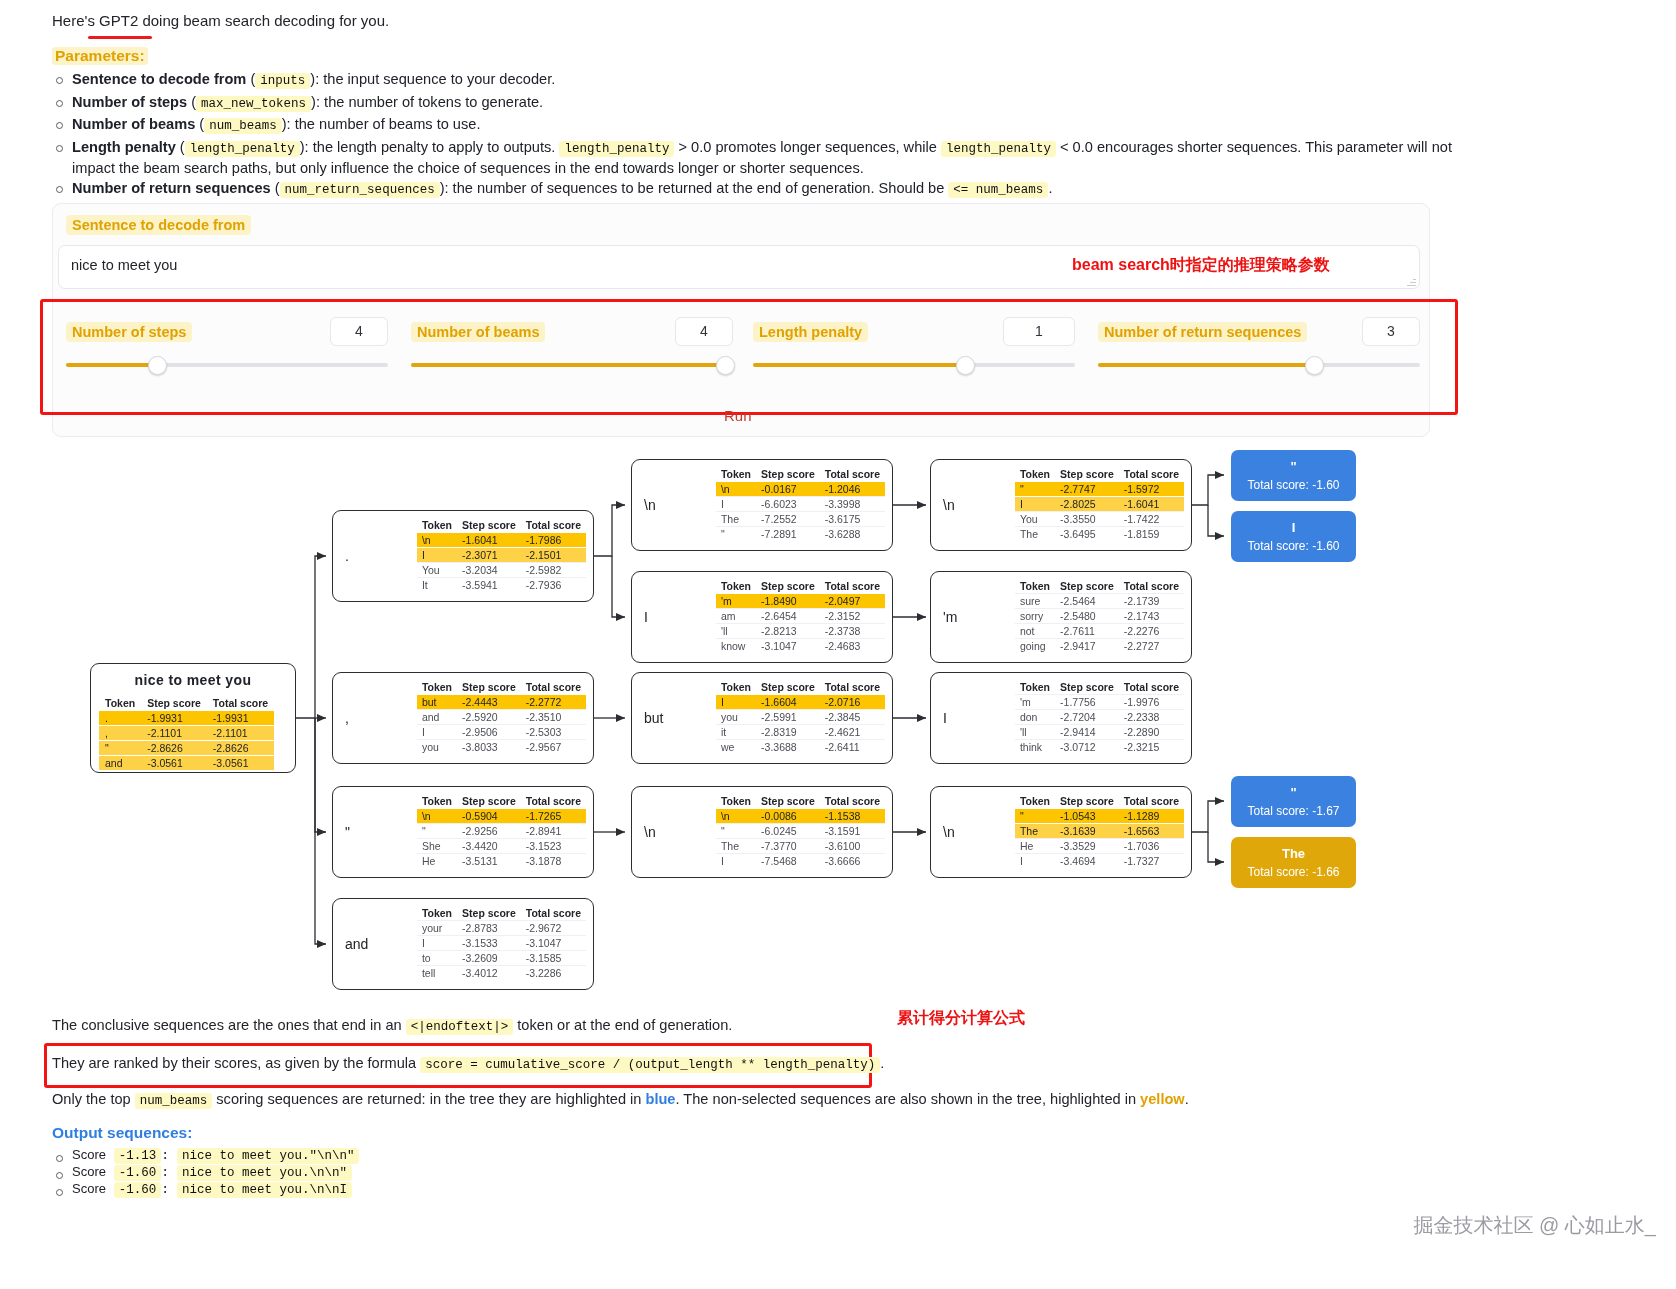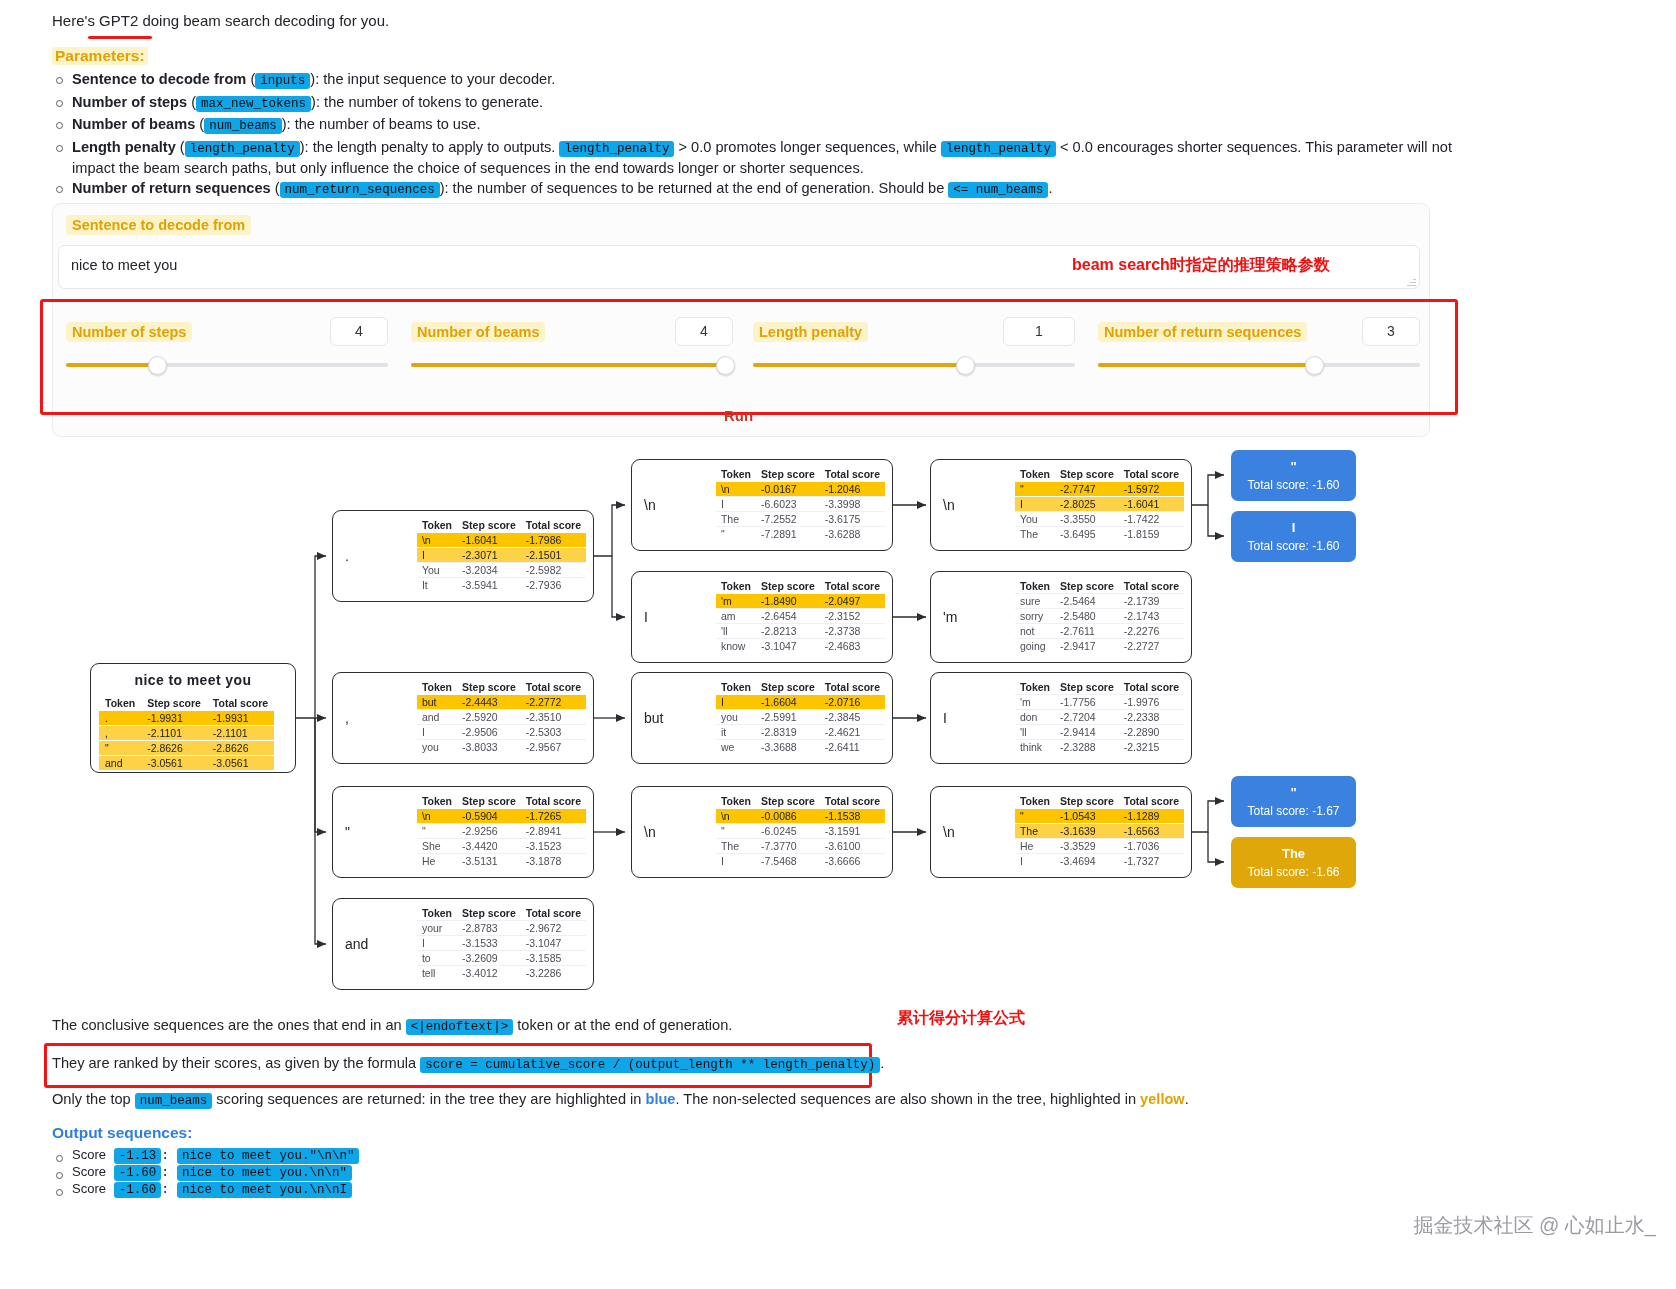--- a/index.html
+++ b/index.html
@@ -3,21 +3,21 @@
 <meta charset="utf-8">
 <style>
   html,body{margin:0;padding:0;}
   body{
     width:1676px;height:1289px;background:#ffffff;
     font-family:"Liberation Sans", sans-serif;
     color:#20222b;font-size:14.5px;position:relative;overflow:hidden;
   }
   .code{
     font-family:"Liberation Mono", monospace;font-size:12.5px;
-    background:#0ea5e9;border-radius:3px;padding:1px 5px;color:#111;
+    background:#fef9c3;border-radius:3px;padding:1px 5px;color:#111;
     white-space:pre;
   }
   .intro{position:absolute;left:52px;top:12px;font-size:15px;color:#23242a;}
   .redline{position:absolute;left:88px;top:36px;width:64px;height:3px;background:#ee1b1b;border-radius:2px;}
   .params-h{position:absolute;left:52px;top:47px;font-size:15.5px;font-weight:700;color:#e0a200;
     background:#fdf3c9;padding:0 3px;border-radius:3px;}
   ul.plist{position:absolute;left:52px;top:70px;margin:0;padding:0;list-style:none;width:1400px;}
   ul.plist li{position:relative;padding-left:20px;margin-bottom:1.5px;line-height:19px;font-size:14.6px;}
   ul.plist li:before{content:"";position:absolute;left:4px;top:7px;width:5px;height:5px;
     border:1.3px solid #5a5d66;border-radius:50%;}
@@ -40,21 +40,21 @@
   .redbox2{position:absolute;left:44px;top:1043px;width:822px;height:39px;border:3px solid #f51414;border-radius:3px;}
 
   .slider-group{position:absolute;top:320px;}
   .slider-group .name{position:absolute;top:2px;left:0;}
   .slider-group .numbox{position:absolute;top:-3px;height:27px;background:#fff;border:1px solid #e7e7ec;
     border-radius:6px;text-align:center;line-height:27px;font-size:14px;color:#31333c;}
   .track{position:absolute;top:43px;height:4px;border-radius:3px;background:#e2e2e6;}
   .track .fill{position:absolute;left:0;top:0;height:4px;border-radius:3px;background:#e3a50b;}
   .track .knob{position:absolute;top:-7px;width:17px;height:17px;border-radius:50%;background:#fff;
     border:1px solid #d8d8de;box-shadow:0 1px 2px rgba(0,0,0,.18);}
-  .runlbl{position:absolute;left:724px;top:407px;color:#c03a2b;font-weight:700;font-size:15px;}
+  .runlbl{position:absolute;left:724px;top:407px;color:#c03a2b;font-weight:400;font-size:15px;}
 
   
   .node{position:absolute;background:#fff;border:1px solid #2b2d33;border-radius:9px;box-sizing:border-box;}
   .node .tok{position:absolute;left:12px;top:50%;transform:translateY(-50%);font-size:14px;color:#23242a;}
   .node table{position:absolute;right:7px;top:7px;border-collapse:collapse;font-size:10.5px;}
   .node th{font-weight:700;color:#23242a;padding:1px 5px;text-align:left;font-size:10.5px;white-space:nowrap;}
   .node td{padding:1px 5px;color:#4c4e57;border-top:1px solid #f0f0f3;white-space:nowrap;font-size:10.5px;}
   .node tr.hl1 td{background:#fdc500;color:#1d1f25;border-top:1px solid #fff;}
   .node tr.hl2 td{background:#fdd247;color:#1d1f25;border-top:1px solid #fff;}
   .node .title{position:absolute;left:0;right:0;top:8px;text-align:center;font-weight:700;font-size:14px;letter-spacing:.4px;}
@@ -558,21 +558,21 @@
           <td>-2.7204</td>
           <td>-2.2338</td>
         </tr>
     <tr>
           <td>'ll</td>
           <td>-2.9414</td>
           <td>-2.2890</td>
         </tr>
     <tr>
           <td>think</td>
-          <td>-2.3288</td>
+          <td>-3.0712</td>
           <td>-2.3215</td>
         </tr>
   </tbody>
     </table>
 </div>
 <div class="node" style="left:930px;top:786px;width:262px;height:92px;">
   <div class="tok">\n</div>
   <table>
     <tbody>
         <tr>

